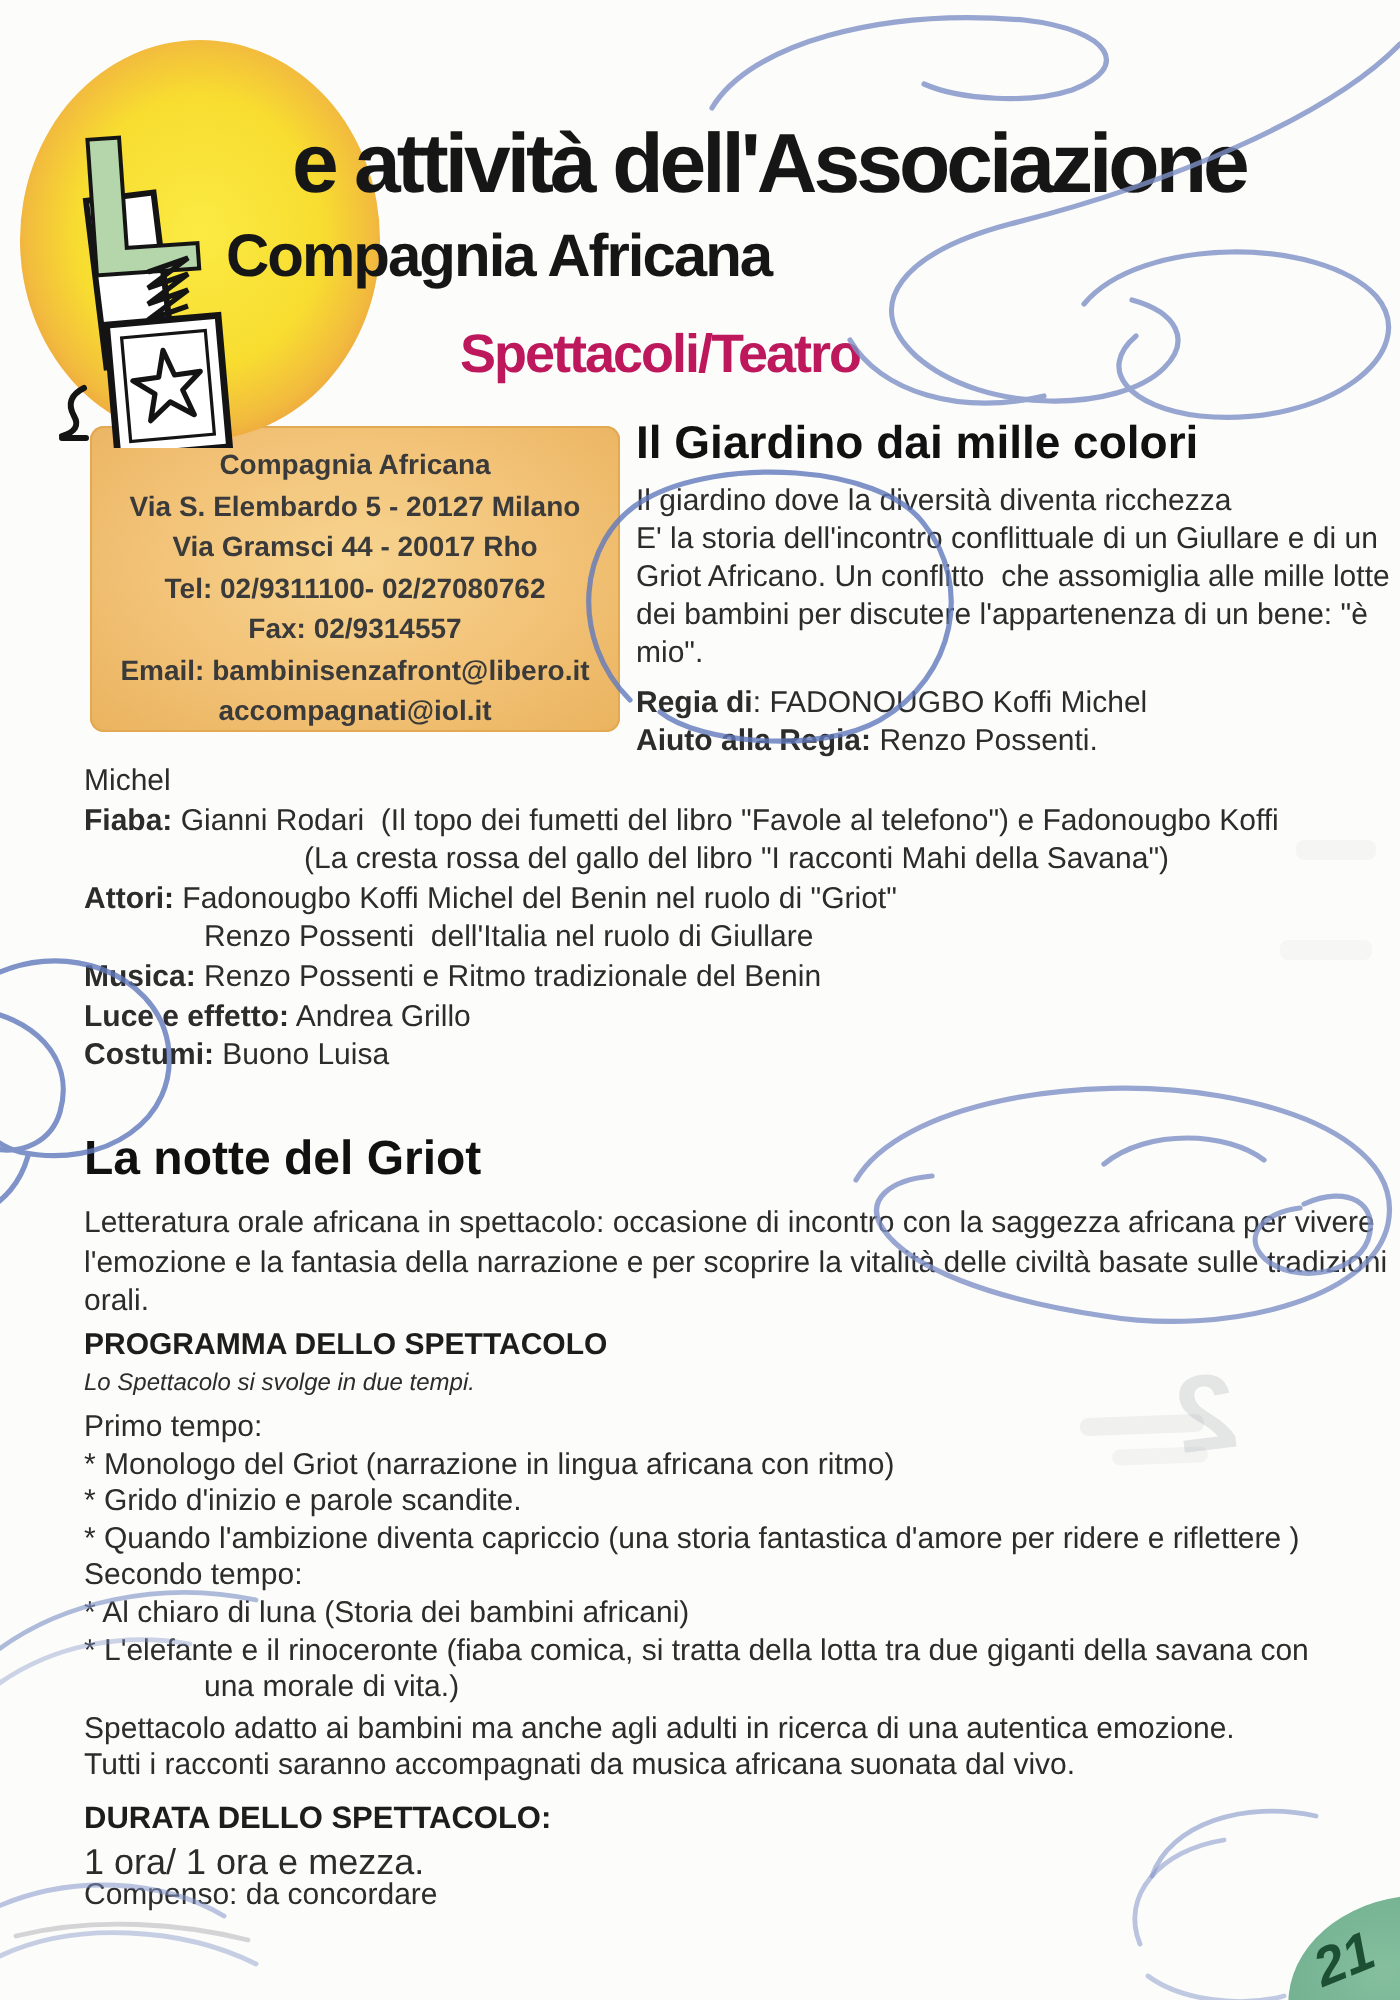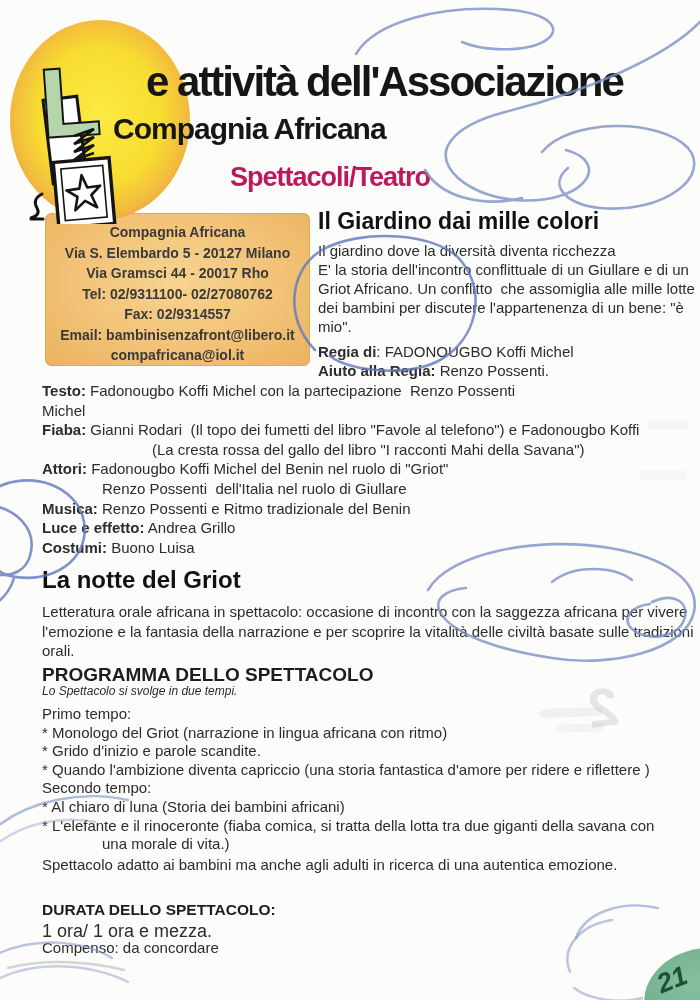--- a/index.html
+++ b/index.html
@@ -25,21 +25,21 @@
   #aiuto-line{left:318px;top:362px;width:378px;font-size:15px;z-index:2;}
   
   .list{z-index:2;}
   .list p{margin:0;font-size:15px;color:#2c2c2c;white-space:pre-wrap;}
   #credits{left:42px;top:381px;width:648px;}
   #credits p{line-height:19.6px;}
   .indent-1{padding-left:60px;}
   .indent-2{padding-left:110px;}
   #notte-title{left:42px;top:566px;font-size:24px;z-index:2;}
   #notte-p{left:42px;top:602px;width:660px;font-size:15px;line-height:19.5px;z-index:2;}
-  #prog-heading{left:42px;top:664px;font-size:19px;font-weight:bold;color:#1d1d1d;z-index:2;}
+  #prog-heading{left:42px;top:664px;font-size:15px;font-weight:bold;color:#1d1d1d;z-index:2;}
   #prog-sub{left:42px;top:684px;font-size:12px;font-style:italic;z-index:2;}
   #program{left:42px;top:705px;width:655px;}
   #program p{line-height:18.6px;}
   #closing-p1{left:42px;top:856px;width:655px;font-size:15px;z-index:2;}
   #closing-p2{left:42px;top:874px;width:655px;font-size:15px;z-index:2;}
   #durata-heading{left:42px;top:901px;font-size:15.5px;font-weight:bold;color:#1d1d1d;z-index:2;}
   #durata-l1{left:42px;top:921px;font-size:18px;z-index:2;}
   #durata-l2{left:42px;top:939px;font-size:15px;z-index:2;}
   
   #page-circle{left:644px;top:948px;width:125px;height:100px;border-radius:50%;z-index:6;
@@ -95,33 +95,32 @@
 
   <div class="abs" id="contact-box">
     <div class="inner">
 
     <p>Compagnia Africana</p>
         <p>Via S. Elembardo 5 - 20127 Milano</p>
         <p>Via Gramsci 44 - 20017 Rho</p>
         <p>Tel: 02/9311100- 02/27080762</p>
         <p>Fax: 02/9314557</p>
         <p>Email: bambinisenzafront@libero.it</p>
-        <p>compafricana@iol.it</p>
+        <p>accompagnati@iol.it</p>
       </div>
   </div>
 
   <div class="abs h2" id="show1-title">Il Giardino dai mille colori</div>
   <div class="abs" id="show1-p1">Il giardino dove la diversità diventa ricchezza</div>
   <div class="abs" id="show1-p2">E' la storia dell'incontro conflittuale di un Giullare e di un Griot Africano. Un conflitto  che assomiglia alle mille lotte dei bambini per discutere l'appartenenza di un bene: "è mio".</div>
   <div class="abs" id="regia-line"><b>Regia di</b><span style="white-space:pre-wrap;">: FADONOUGBO Koffi Michel</span></div>
   <div class="abs" id="aiuto-line"><b>Aiuto alla Regia:</b><span style="white-space:pre-wrap;"> Renzo Possenti.</span></div>
 
   <div class="abs list" id="credits">
 
-  <p><b>Testo:</b><span> Fadonougbo Koffi Michel con la partecipazione  Renzo Possenti</span></p>
       <p><b></b><span>Michel</span></p>
       <p><b>Fiaba:</b><span> Gianni Rodari  (Il topo dei fumetti del libro "Favole al telefono") e Fadonougbo Koffi</span></p>
       <p class="indent-2"><b></b><span>(La cresta rossa del gallo del libro "I racconti Mahi della Savana")</span></p>
       <p><b>Attori:</b><span> Fadonougbo Koffi Michel del Benin nel ruolo di "Griot"</span></p>
       <p class="indent-1"><b></b><span>Renzo Possenti  dell'Italia nel ruolo di Giullare</span></p>
       <p><b>Musica:</b><span> Renzo Possenti e Ritmo tradizionale del Benin</span></p>
       <p><b>Luce e effetto:</b><span> Andrea Grillo</span></p>
       <p><b>Costumi:</b><span> Buono Luisa</span></p>
     </div>
 
@@ -136,20 +135,21 @@
 
   <p><span>Primo tempo:</span></p>
       <p><span>* Monologo del Griot (narrazione in lingua africana con ritmo)</span></p>
       <p><span>* Grido d'inizio e parole scandite.</span></p>
       <p><span>* Quando l'ambizione diventa capriccio (una storia fantastica d'amore per ridere e riflettere )</span></p>
       <p><span>Secondo tempo:</span></p>
       <p><span>* Al chiaro di luna (Storia dei bambini africani)</span></p>
       <p><span>* L'elefante e il rinoceronte (fiaba comica, si tratta della lotta tra due giganti della savana con</span></p>
       <p class="indent-1"><span>una morale di vita.)</span></p>
     </div>
+  <div class="abs" id="closing-p2">Tutti i racconti saranno accompagnati da musica africana suonata dal vivo.</div>
 
   <div class="abs" id="durata-heading">DURATA DELLO SPETTACOLO:</div>
   <div class="abs" id="durata-l1">1 ora/ 1 ora e mezza.</div>
   <div class="abs" id="durata-l2">Compenso: da concordare</div>
 
   <svg id="scribbles" class="abs" width="700" height="1000" viewBox="0 0 700 1000">
     <g fill="none" stroke="#7e90c7" stroke-width="2.6" stroke-linecap="round" opacity="0.8">
       <path d="M356,54 C375,22 440,4 512,10 C556,15 566,34 536,45 C515,52 480,50 462,42"></path>
       <path d="M700,22 C665,58 585,92 505,112 C452,126 430,152 458,178 C492,208 560,206 582,184 C596,170 588,156 566,150"></path>
       <path d="M542,152 C570,118 660,118 688,148 C712,176 664,214 600,208 C565,204 548,185 568,168"></path>

